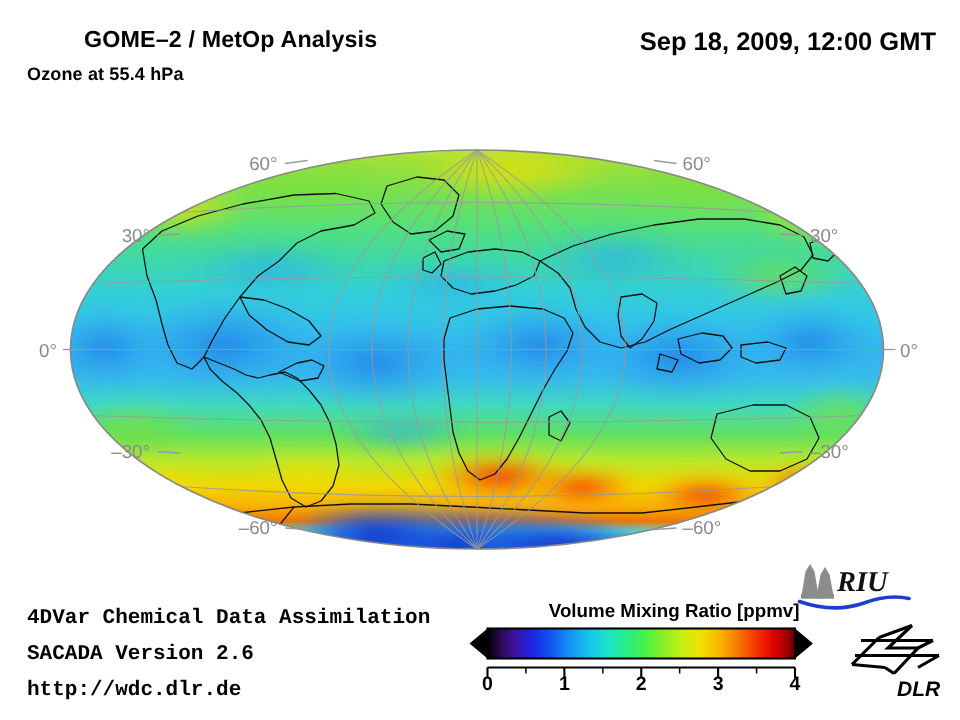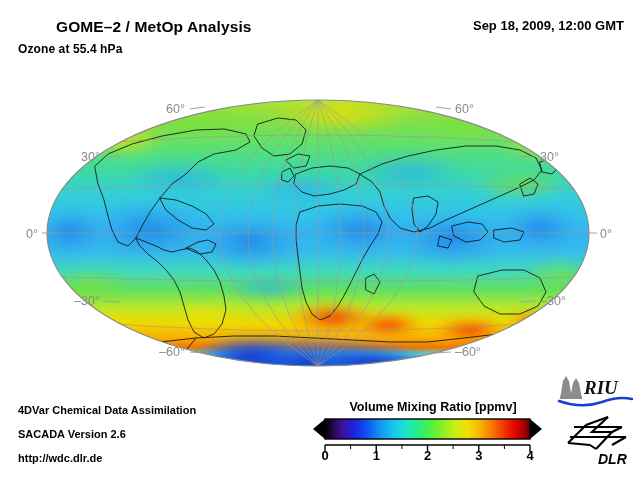--- a/index.html
+++ b/index.html
@@ -7,42 +7,42 @@
     width:640px;height:480px;background:#ffffff;
     font-family:"Liberation Sans",sans-serif;
     position:relative;overflow:hidden;
     -webkit-font-smoothing:antialiased;
   }
   .abs{position:absolute;}
 
   
   #title-main{left:18px;top:18px;font-size:15.5px;font-weight:bold;color:#000;letter-spacing:.1px;margin-left:38px;}
   #title-sub{left:18px;top:42px;font-size:12px;font-weight:bold;color:#000;letter-spacing:.1px;}
-  #timestamp{right:16px;top:18px;font-size:13px;font-weight:bold;color:#000;text-align:center;white-space:nowrap;}
+  #timestamp{right:16px;top:18px;font-size:17px;font-weight:bold;color:#000;text-align:center;white-space:nowrap;}
 
   
   #map-panel{left:0;top:80px;width:516px;height:300px;}
   #map-svg{display:block;}
 
   
   .lat-label{font-size:12.5px;fill:#8a8a8a;font-family:"Liberation Sans",sans-serif;}
 
   
-  .foot{left:18px;font-size:11px;font-weight:bold;color:#000;}
+  .foot{left:18px;font-size:14px;font-weight:bold;color:#000;font-family:Liberation Mono, monospace;}
   #foot-1{top:404px;}
   #foot-2{top:428px;}
   #foot-3{top:452px;}
 
   
-  #cbar-title{left:333px;top:400px;width:200px;text-align:center;font-size:12.5px;font-weight:bold;color:#000;white-space:nowrap;}
+  #cbar-title{left:333px;top:400px;width:200px;text-align:right;font-size:12.5px;font-weight:bold;color:#000;white-space:nowrap;}
   #cbar-wrap{left:305px;top:418px;width:245px;height:52px;}
   .cb-tick-label{position:absolute;top:30px;font-size:13px;font-weight:bold;color:#000;transform:translateX(-50%);}
 
   
-  #riu-logo{left:556px;top:375px;width:78px;height:34px;}
+  #riu-logo{left:530px;top:375px;width:78px;height:34px;}
   #dlr-logo{left:566px;top:415px;width:66px;height:52px;font-style:italic;}
 </style>
 </head>
 <body>
 
 <div class="abs" id="title-main">GOME–2 / MetOp Analysis</div>
 <div class="abs" id="title-sub">Ozone at 55.4 hPa</div>
 <div class="abs" id="timestamp">Sep 18, 2009, 12:00 GMT</div>
 
 <div class="abs" id="map-panel">

